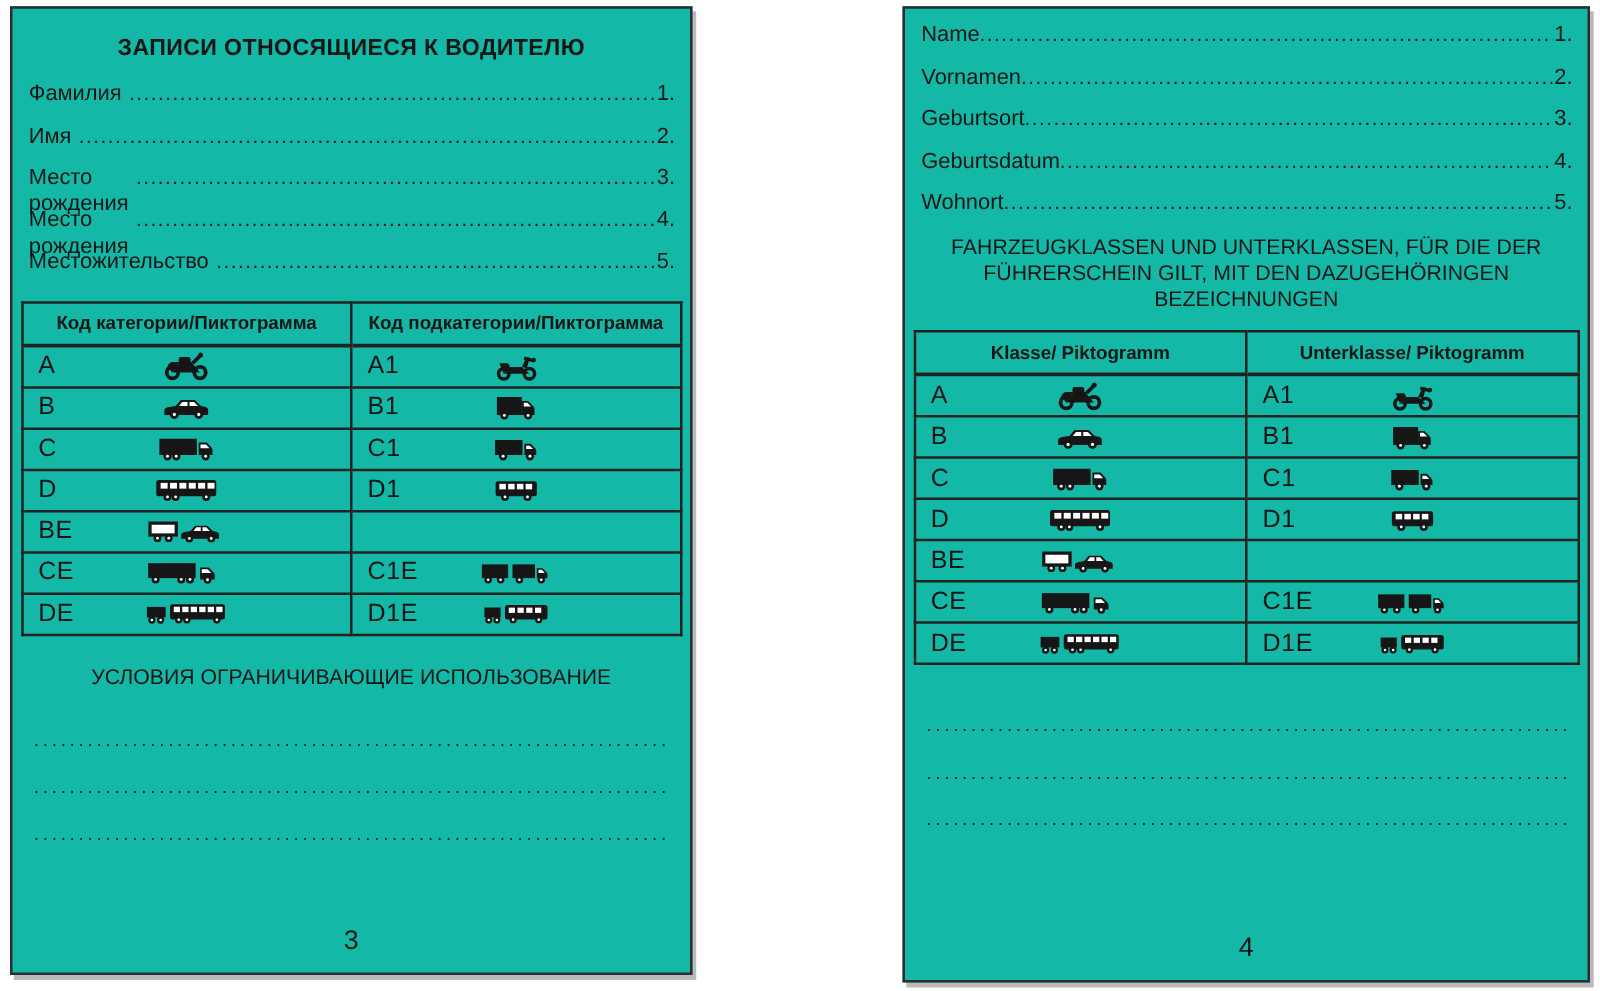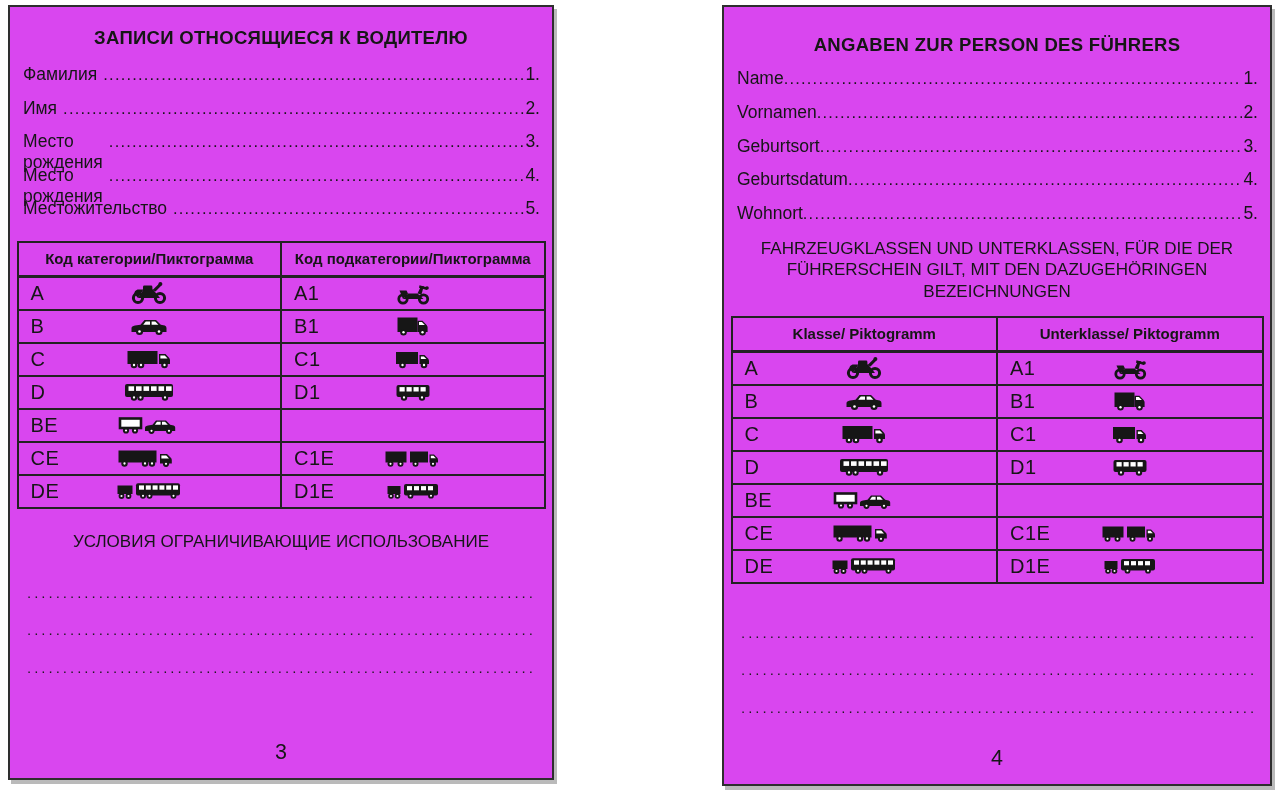--- a/index.html
+++ b/index.html
@@ -1,21 +1,21 @@
 <!DOCTYPE html>
 <html><head>
 <meta charset="utf-8">
 <style>
   html,body{margin:0;padding:0;}
   body{
     width:1280px;height:793px;position:relative;background:#ffffff;
     font-family:"Liberation Sans", sans-serif;color:#161616;overflow:hidden;
   }
   .page{
-    position:absolute;top:5px;background:#d946ef;
+    position:absolute;top:5px;background:#14b8a6;
     border:2px solid #2e2e2e;
     box-shadow:3px 4px 0 rgba(130,130,130,.55);
     box-sizing:border-box;
   }
   .page-ru{left:8px;width:546px;height:775px;}
   .page-de{left:722px;width:550px;height:781px;}
 
   .title{
     text-align:center;font-size:18.5px;letter-spacing:.3px;margin-top:20px;
     white-space:nowrap;
@@ -390,21 +390,20 @@
   <div class="dotlines">
     <div class="dotline">........................................................................................................................</div>
     <div class="dotline">........................................................................................................................</div>
     <div class="dotline">........................................................................................................................</div>
   </div>
 
   <div class="pagenum">3</div>
 </section>
 
 <section class="page page-de">
-  <h1 class="title">ANGABEN ZUR PERSON DES FÜHRERS</h1>
 
   <div class="fields">
     <div class="field">
       <span class="flabel">Name</span>
       <span class="leader">........................................................................................................................................................................................................</span>
       <span class="fnum">1.</span>
     </div>
     <div class="field">
       <span class="flabel">Vornamen</span>
       <span class="leader">........................................................................................................................................................................................................</span>

